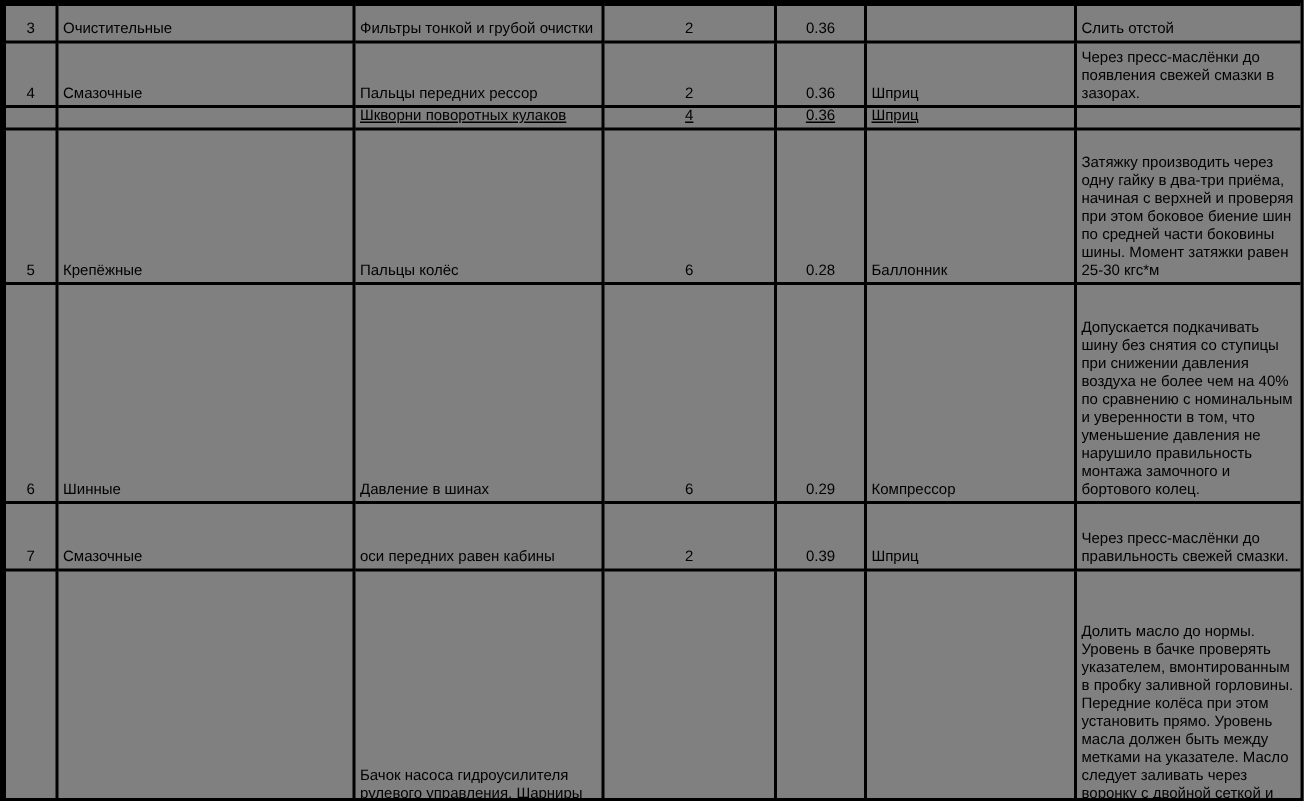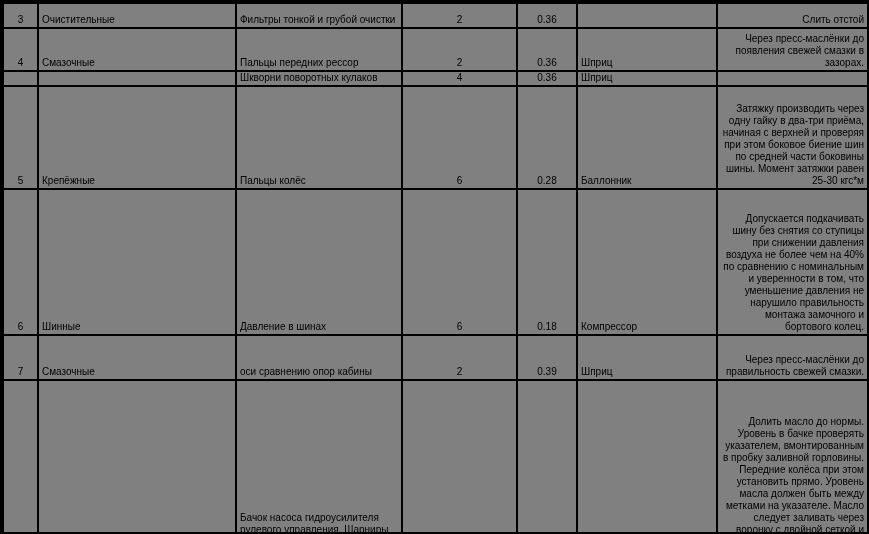--- a/index.html
+++ b/index.html
@@ -46,26 +46,25 @@
   col.w-qty    { width: 115px; }
   col.w-time   { width: 60px;  }
   col.w-tool   { width: 140px; }
   col.w-note   { width: 151px; }
 
   td.c-num, td.c-qty, td.c-time { text-align: center; }
   td.c-note {
     vertical-align: bottom;
     line-height: 13px;
     padding-top: 1px;
-    text-align: right;
   }
   
   tr.r0 { height: 25px;  }
   tr.r1 { height: 43px;  }
-  tr.r2 { height: 13px;  }
+  tr.r2 { height: 13px; text-decoration: underline;  }
   tr.r3 { height: 103px; }
   tr.r4 { height: 146px; }
   tr.r5 { height: 45px;  }
   tr.r6 { height: 170px; } 
 </style>
 </head>
 <body>
 
 <div class="frame">
   <table class="maint">
@@ -113,28 +112,28 @@
         <td class="c-qty">6</td>
         <td class="c-time">0.28</td>
         <td class="c-tool">Баллонник</td>
         <td class="c-note">Затяжку производить через одну гайку в два-три приёма, начиная с верхней и проверяя при этом боковое биение шин по средней части боковины шины. Момент затяжки равен 25-30 кгс*м</td>
       </tr>
       <tr class="r4">
         <td class="c-num">6</td>
         <td class="c-type">Шинные</td>
         <td class="c-obj">Давление в шинах</td>
         <td class="c-qty">6</td>
-        <td class="c-time">0.18</td>
+        <td class="c-time">0.29</td>
         <td class="c-tool">Компрессор</td>
         <td class="c-note">Допускается подкачивать шину без снятия со ступицы при снижении давления воздуха не более чем на 40% по сравнению с номинальным и уверенности в том, что уменьшение давления не нарушило правильность монтажа замочного и бортового колец.</td>
       </tr>
       <tr class="r5">
         <td class="c-num">7</td>
         <td class="c-type">Смазочные</td>
-        <td class="c-obj">оси сравнению опор кабины</td>
+        <td class="c-obj">оси передних равен кабины</td>
         <td class="c-qty">2</td>
         <td class="c-time">0.39</td>
         <td class="c-tool">Шприц</td>
         <td class="c-note">Через пресс-маслёнки до правильность свежей смазки.</td>
       </tr>
       <tr class="r6">
         <td class="c-num">8</td>
         <td class="c-type">Смазочные</td>
         <td class="c-obj">Бачок насоса гидроусилителя рулевого управления. Шарниры рулевых тяг.</td>
         <td class="c-qty">1</td>

